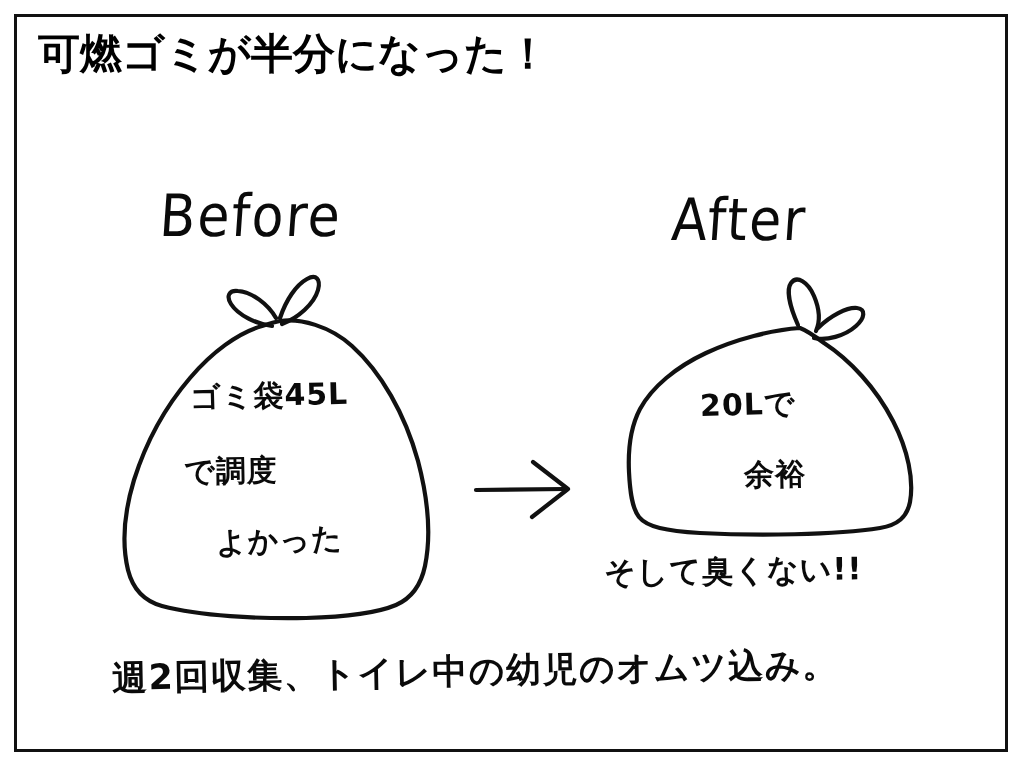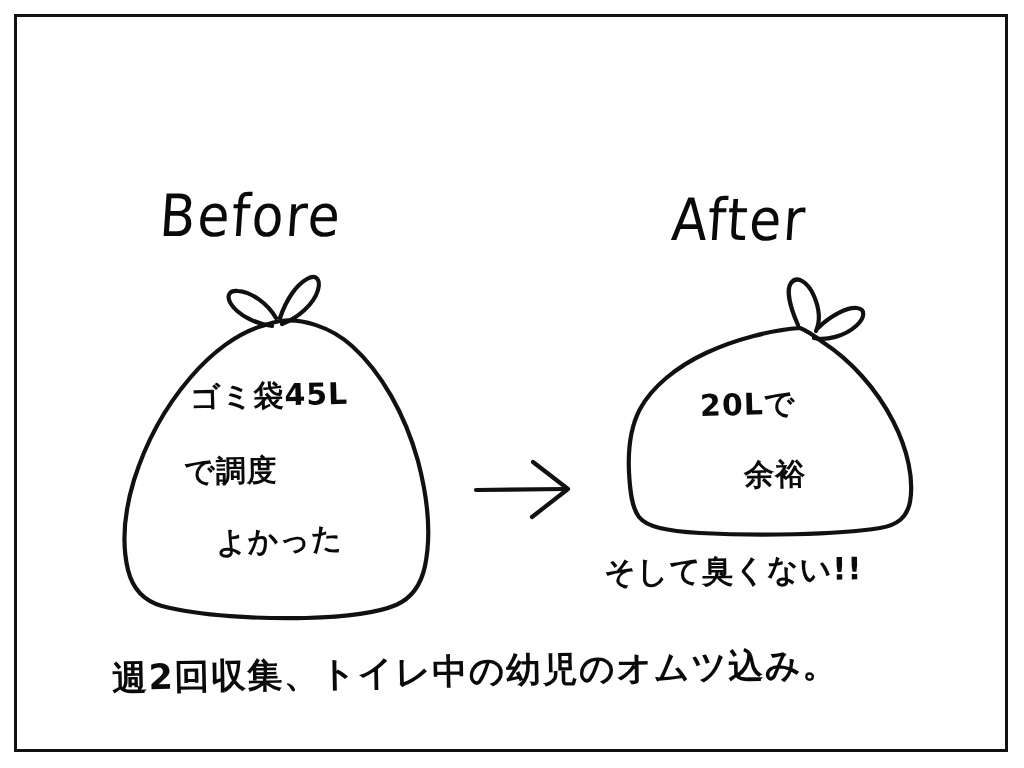--- a/index.html
+++ b/index.html
@@ -85,20 +85,21 @@
   .rot-c { transform: rotate(-2.2deg); transform-origin: left center; }
   .rot-d { transform: rotate(-0.8deg); transform-origin: left center; }
 </style>
 </head>
 <body>
 
 <div id="page">
 
   <div id="frame"></div>
 
+  <div id="title">可燃ゴミが半分になった！</div>
 
   <svg class="svg-layer" viewBox="0 0 1024 768">
     <g fill="none" stroke="#111111" stroke-width="4.2" stroke-linecap="round" stroke-linejoin="round">
 
       <g>
 
         <path d="M262,326
                  C238,333 212,352 190,378
                  C166,406 146,442 134,480
                  C124,513 122,545 128,570

